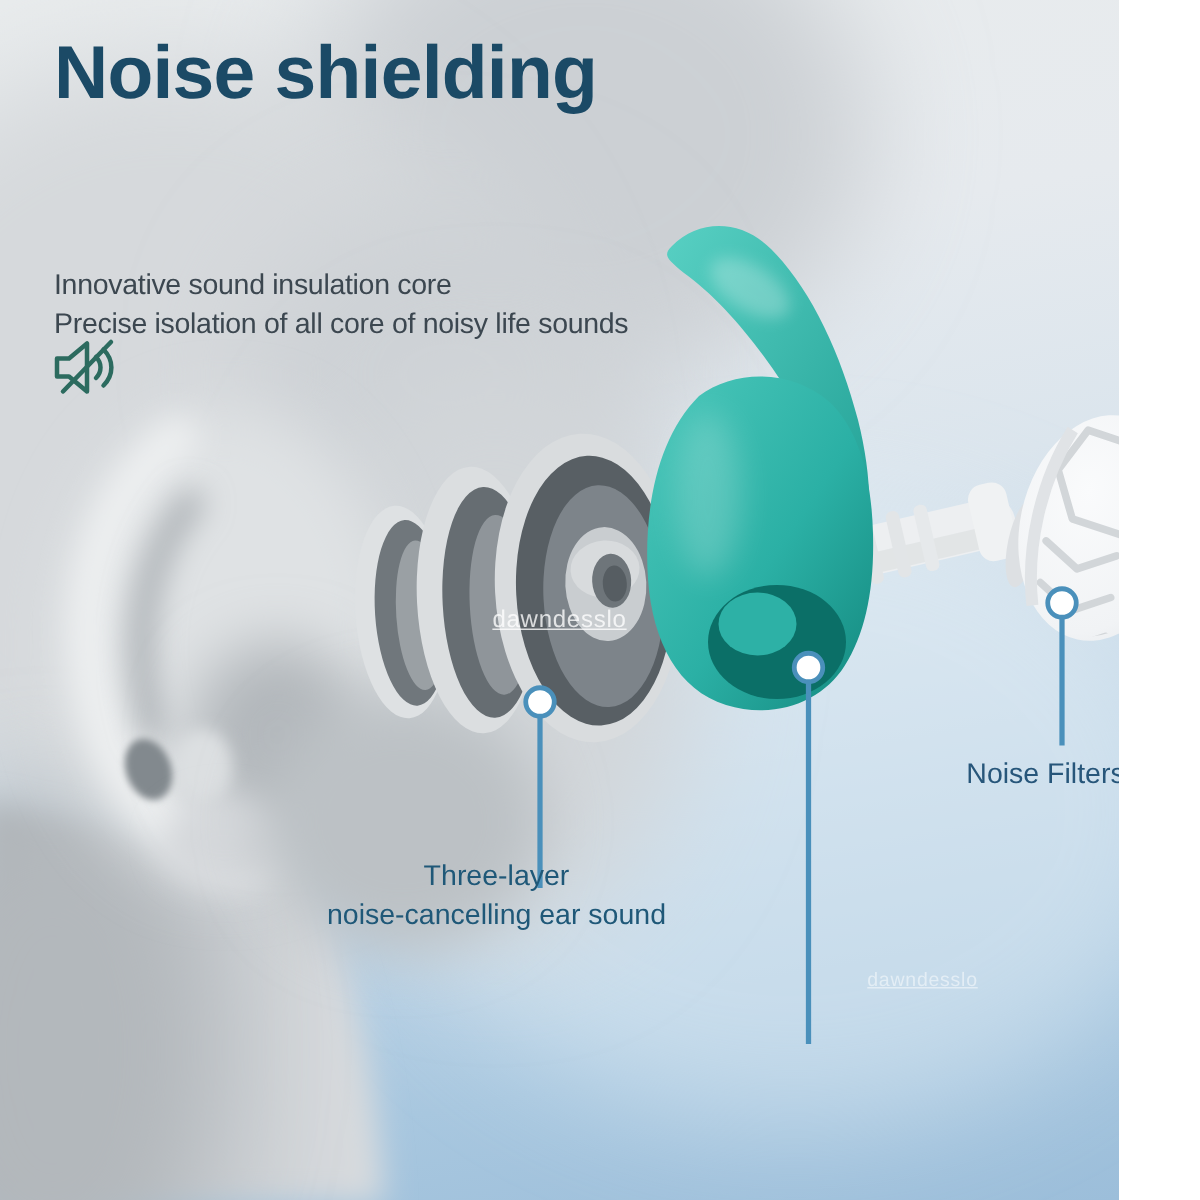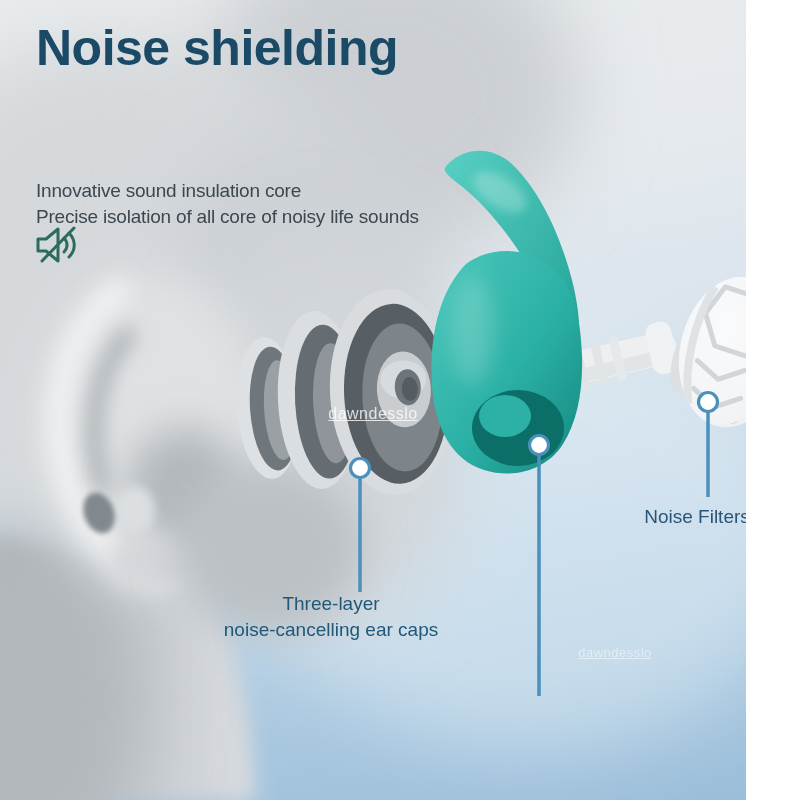--- a/index.html
+++ b/index.html
@@ -19,21 +19,21 @@
     font-size:19px;line-height:1.38;letter-spacing:-0.2px;
     color:#3c4750;
     margin-top:32px;
   }
   .mute-icon{position:absolute;left:32px;top:221px;width:50px;height:48px;}
   .callout-label{
     position:absolute;transform:translateX(-50%);
     font-weight:normal;font-size:19px;line-height:1.35;text-align:center;
     color:#1f5878;white-space:nowrap;
   }
-  .label-ear-caps{left:331px;top:591px;}
+  .label-ear-caps{left:331px;top:572px;}
   .label-noise-filters{left:697px;top:504px;color:#27567a;}
   .label-ear-fins{left:516px;top:700px;}
   .watermark{
     position:absolute;transform:translateX(-50%);
     font-size:16px;color:rgba(255,255,255,0.78);letter-spacing:0.5px;white-space:nowrap;text-decoration:underline;
   }
   .watermark.center{left:373px;top:405px;}
   .watermark.lower{left:615px;top:645px;font-size:13px;color:rgba(255,255,255,0.5);}
 </style>
 </head>
@@ -203,19 +203,19 @@
       <path d="M 37,12 C 44,19 44,29 37,36"></path>
       <line x1="10" y1="40" x2="42" y2="7"></line>
     </g>
   </svg>
 
   <div class="watermark center">dawndesslo</div>
   <div class="watermark lower">dawndesslo</div>
 
   <div class="callout-label label-ear-caps">
     <div>Three-layer</div>
-    <div>noise-cancelling ear caps</div>
+    <div>noise-cancelling ear sound</div>
   </div>
 
   <div class="callout-label label-noise-filters">Noise Filters</div>
 
 
 </div>
 
 </body></html>

